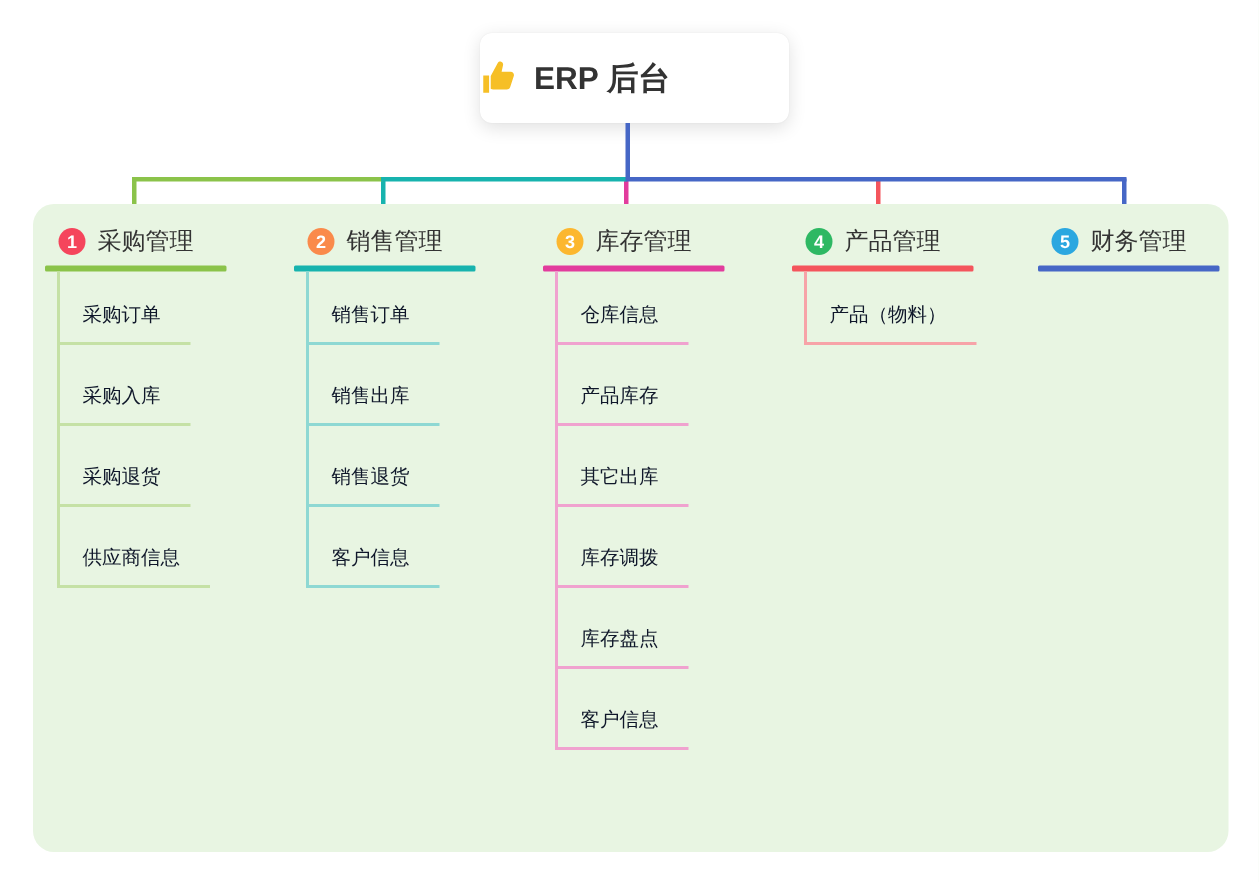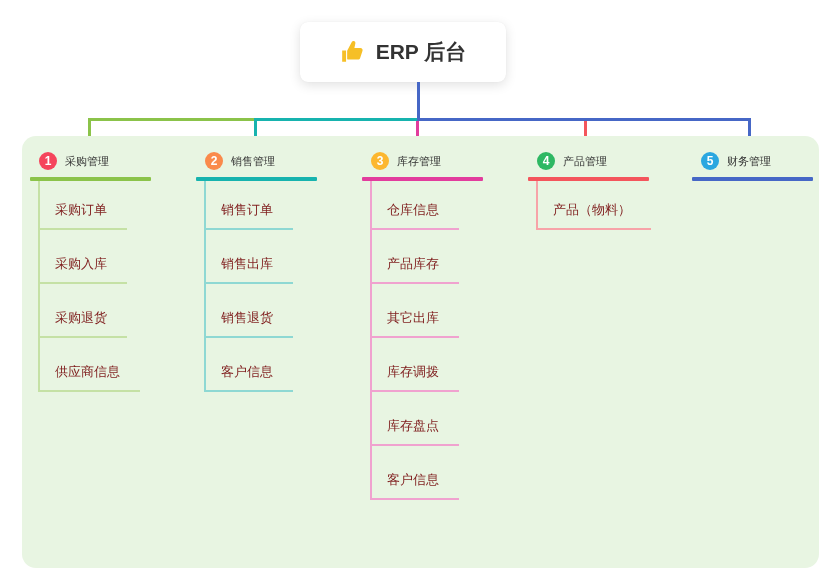--- a/index.html
+++ b/index.html
@@ -1,22 +1,22 @@
 <!DOCTYPE html>
 <html><head>
 <meta charset="utf-8">
 <style>
   html,body{margin:0;padding:0;background:#fff;}
   .stage{position:relative;width:839px;height:588px;background:#fff;overflow:hidden;
          font-family:"Liberation Sans","DejaVu Sans",sans-serif;}
 
   
-  .root-card{position:absolute;left:300px;top:22px;width:206px;height:60px;background:#fff;
+  .root-card{position:absolute;left:320px;top:22px;width:206px;height:60px;background:#fff;
              border-radius:8px;box-shadow:0 3px 12px rgba(0,0,0,.12),0 0 1px rgba(0,0,0,.08);
-             display:flex;align-items:center;justify-content:center;gap:10px;cursor:pointer;}
+             display:flex;align-items:center;gap:10px;cursor:pointer;}
   .root-title{font-size:21px;font-weight:600;color:#333;}
   .thumb{width:26px;height:26px;display:block;}
 
   
   .vline,.hline{position:absolute;background:var(--c);}
   .root-line{left:417px;top:82px;width:3px;height:37px;}
   .drop{top:119px;width:3px;height:29px;}
   .drop-1{left:88px;} .drop-2{left:254px;} .drop-3{left:416px;} .drop-4{left:584px;} .drop-5{left:748px;}
   .bus{top:118px;height:3px;}
   .bus-1{left:88px;width:167px;} .bus-2{left:254px;width:164px;} .bus-3{left:417px;width:334px;}
@@ -24,27 +24,27 @@
   
   .panel{position:absolute;left:22px;top:136px;width:797px;height:432px;
          background:#e8f5e2;border-radius:14px;}
 
   
   .branch{position:absolute;top:148px;width:200px;}
   .b0{left:30px;} .b1{left:196px;} .b2{left:362px;} .b3{left:528px;} .b4{left:692px;}
   .branch-title{display:flex;align-items:center;height:26px;cursor:pointer;width:121px;}
   .badge{width:18px;height:18px;border-radius:50%;background:var(--bc);color:#fff;
          font-size:12px;font-weight:700;line-height:18px;text-align:center;margin-left:9px;flex:0 0 auto;}
-  .branch-label{margin-left:8px;font-size:11px;font-weight:500;color:#333;white-space:nowrap;}
+  .branch-label{margin-left:8px;font-size:16px;font-weight:500;color:#333;white-space:nowrap;}
   .branch-underline{width:121px;height:4px;margin-top:3px;background:var(--c);border-radius:1px;}
 
   .children{margin-left:8px;border-left:2px solid var(--lc);width:max-content;}
   .child{display:flex;align-items:flex-end;height:54px;}
   .child:first-child{height:49px;}
-  .child-label{font-size:13px;color:#7f1d1d;white-space:nowrap;cursor:pointer;
+  .child-label{font-size:13px;color:#0f172a;white-space:nowrap;cursor:pointer;
                padding:0 20px 9px 15px;border-bottom:2px solid var(--lc);}
 </style>
 </head>
 <body>
 
 <div class="stage">
 
   <div class="root-card">
     <svg class="thumb" viewBox="0 0 24 24" fill="#f6bf26">
       <path d="M2 10.5h3.6V21H2c0 0 0 0 0 0V10.5z"></path>

